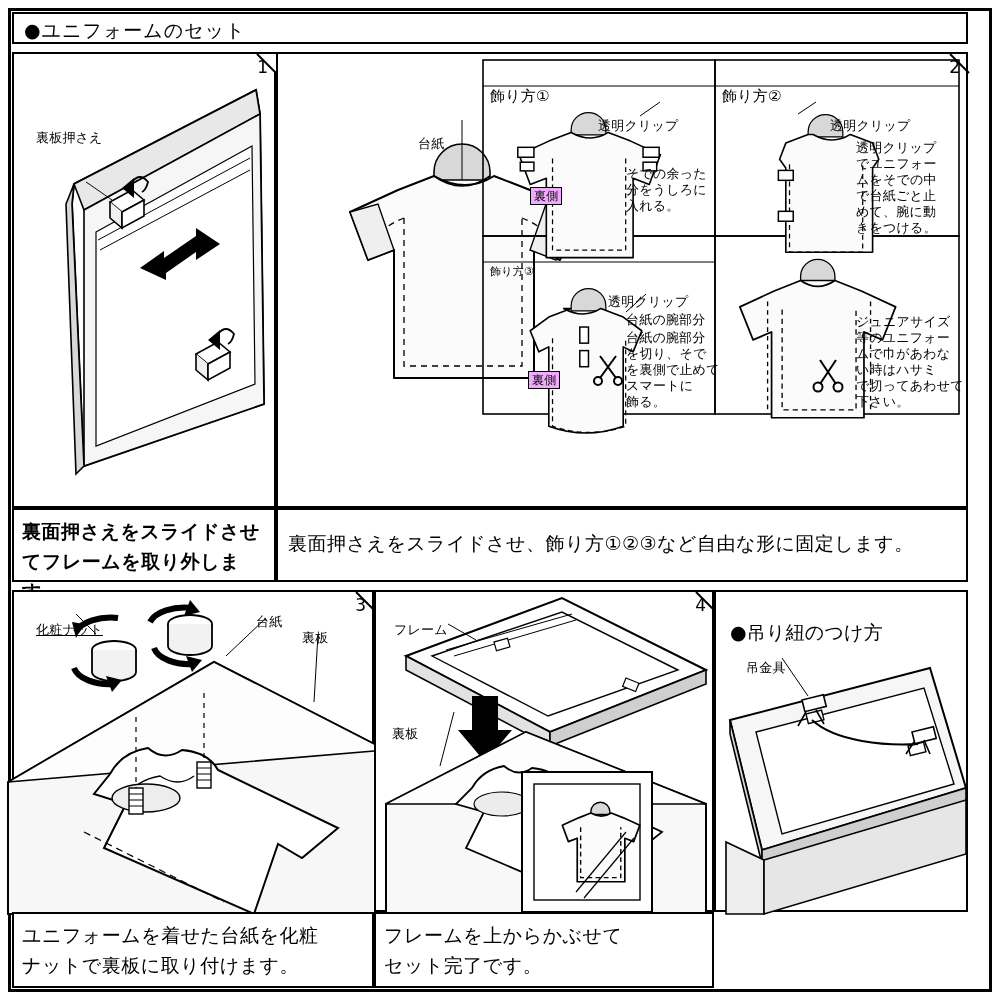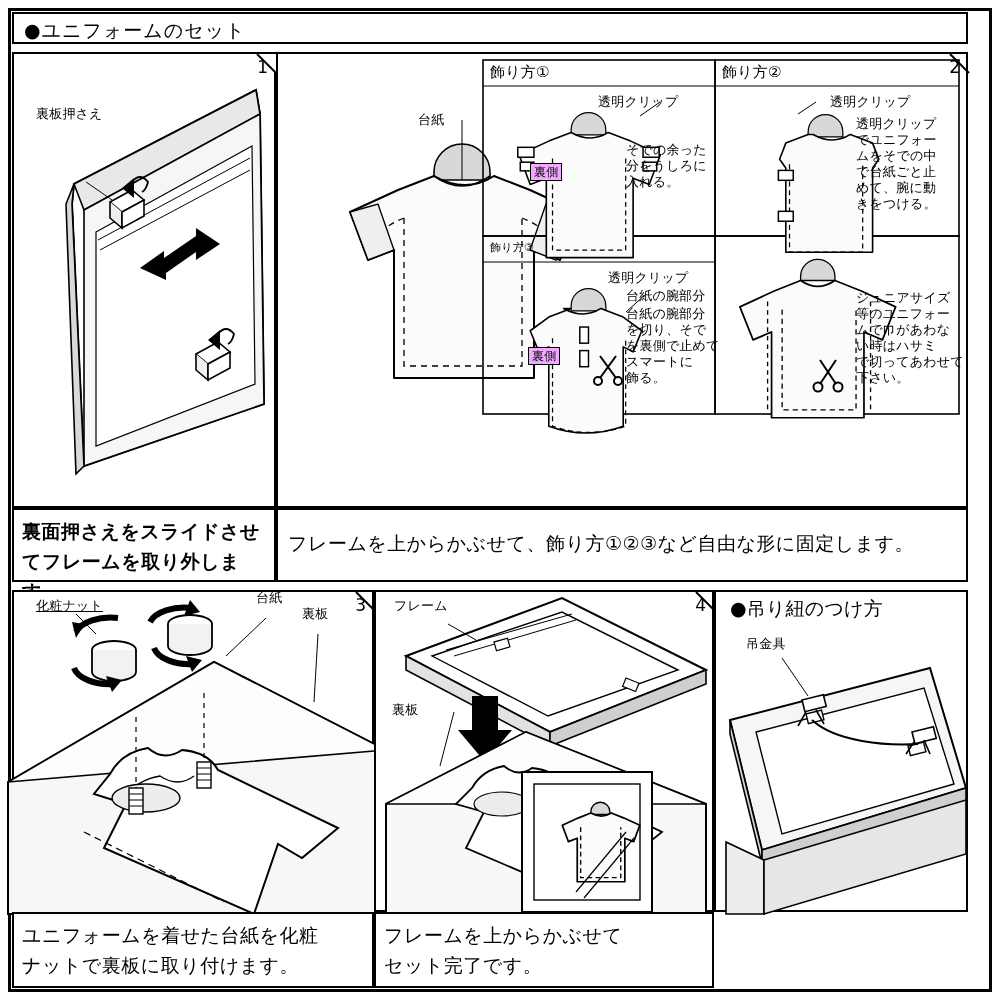--- a/index.html
+++ b/index.html
@@ -4,21 +4,21 @@
 <style>
   html,body{margin:0;padding:0;background:#ffffff;}
   body{width:1000px;height:1000px;font-family:"DejaVu Sans","Liberation Sans",sans-serif;color:#000;}
   .page{position:relative;width:1000px;height:1000px;box-sizing:border-box;}
   .frame{position:absolute;left:8px;top:8px;width:984px;height:984px;border:3px solid #000;box-sizing:border-box;}
   .panel{position:absolute;border:2px solid #000;box-sizing:border-box;background:#fff;}
   .title-bar{position:absolute;left:12px;top:12px;width:956px;height:32px;border:2px solid #000;box-sizing:border-box;}
   .title-txt{position:absolute;left:10px;top:4px;font-size:19px;letter-spacing:1px;}
   .num{position:absolute;font-size:17px;font-weight:normal;}
   .cap{position:absolute;font-size:19px;line-height:30px;letter-spacing:0.5px;}
-  .lbl{position:absolute;font-size:13px;line-height:16px;letter-spacing:0.2px;white-space:pre-line;}
+  .lbl{position:absolute;font-size:13px;line-height:16px;letter-spacing:0.2px;white-space:pre-line;margin-top:24px;}
   .boxed{border:1px solid #000;padding:1px 3px;background:#f0abfc;font-size:12px;}
   svg{position:absolute;left:0;top:0;overflow:visible;}
 </style>
 </head>
 <body>
 
 <div class="page">
   <div class="frame"></div>
 
   <div class="title-bar">
@@ -177,21 +177,21 @@
 飾る。</div>
     <div class="lbl" style="left:578px;top:236px;">ジュニアサイズ
 等のユニフォー
 ムで巾があわな
 い時はハサミ
 で切ってあわせて
 下さい。</div>
   </div>
 
   <div class="panel" style="left:276px;top:508px;width:692px;height:74px;">
-    <div class="cap" style="left:10px;top:18px;white-space:pre-line;">フレームを上からかぶせて、飾り方①②③など自由な形に固定します。</div>
+    <div class="cap" style="left:10px;top:18px;white-space:pre-line;">裏面押さえをスライドさせ、飾り方①②③など自由な形に固定します。</div>
   </div>
 
   <div class="panel" style="left:12px;top:590px;width:362px;height:322px;">
     <div class="num" style="right:6px;top:3px;">3</div>
     <svg width="362" height="322">
       <line x1="342" y1="0" x2="361" y2="19" stroke="#000" stroke-width="2"></line>
 
       <polygon points="-6,190 200,70 372,158 372,322 -6,322" fill="#f7f7f7" stroke="#000" stroke-width="2"></polygon>
       <polygon points="-6,190 200,70 372,158" fill="#fdfdfd" stroke="#000" stroke-width="1.6"></polygon>
 

